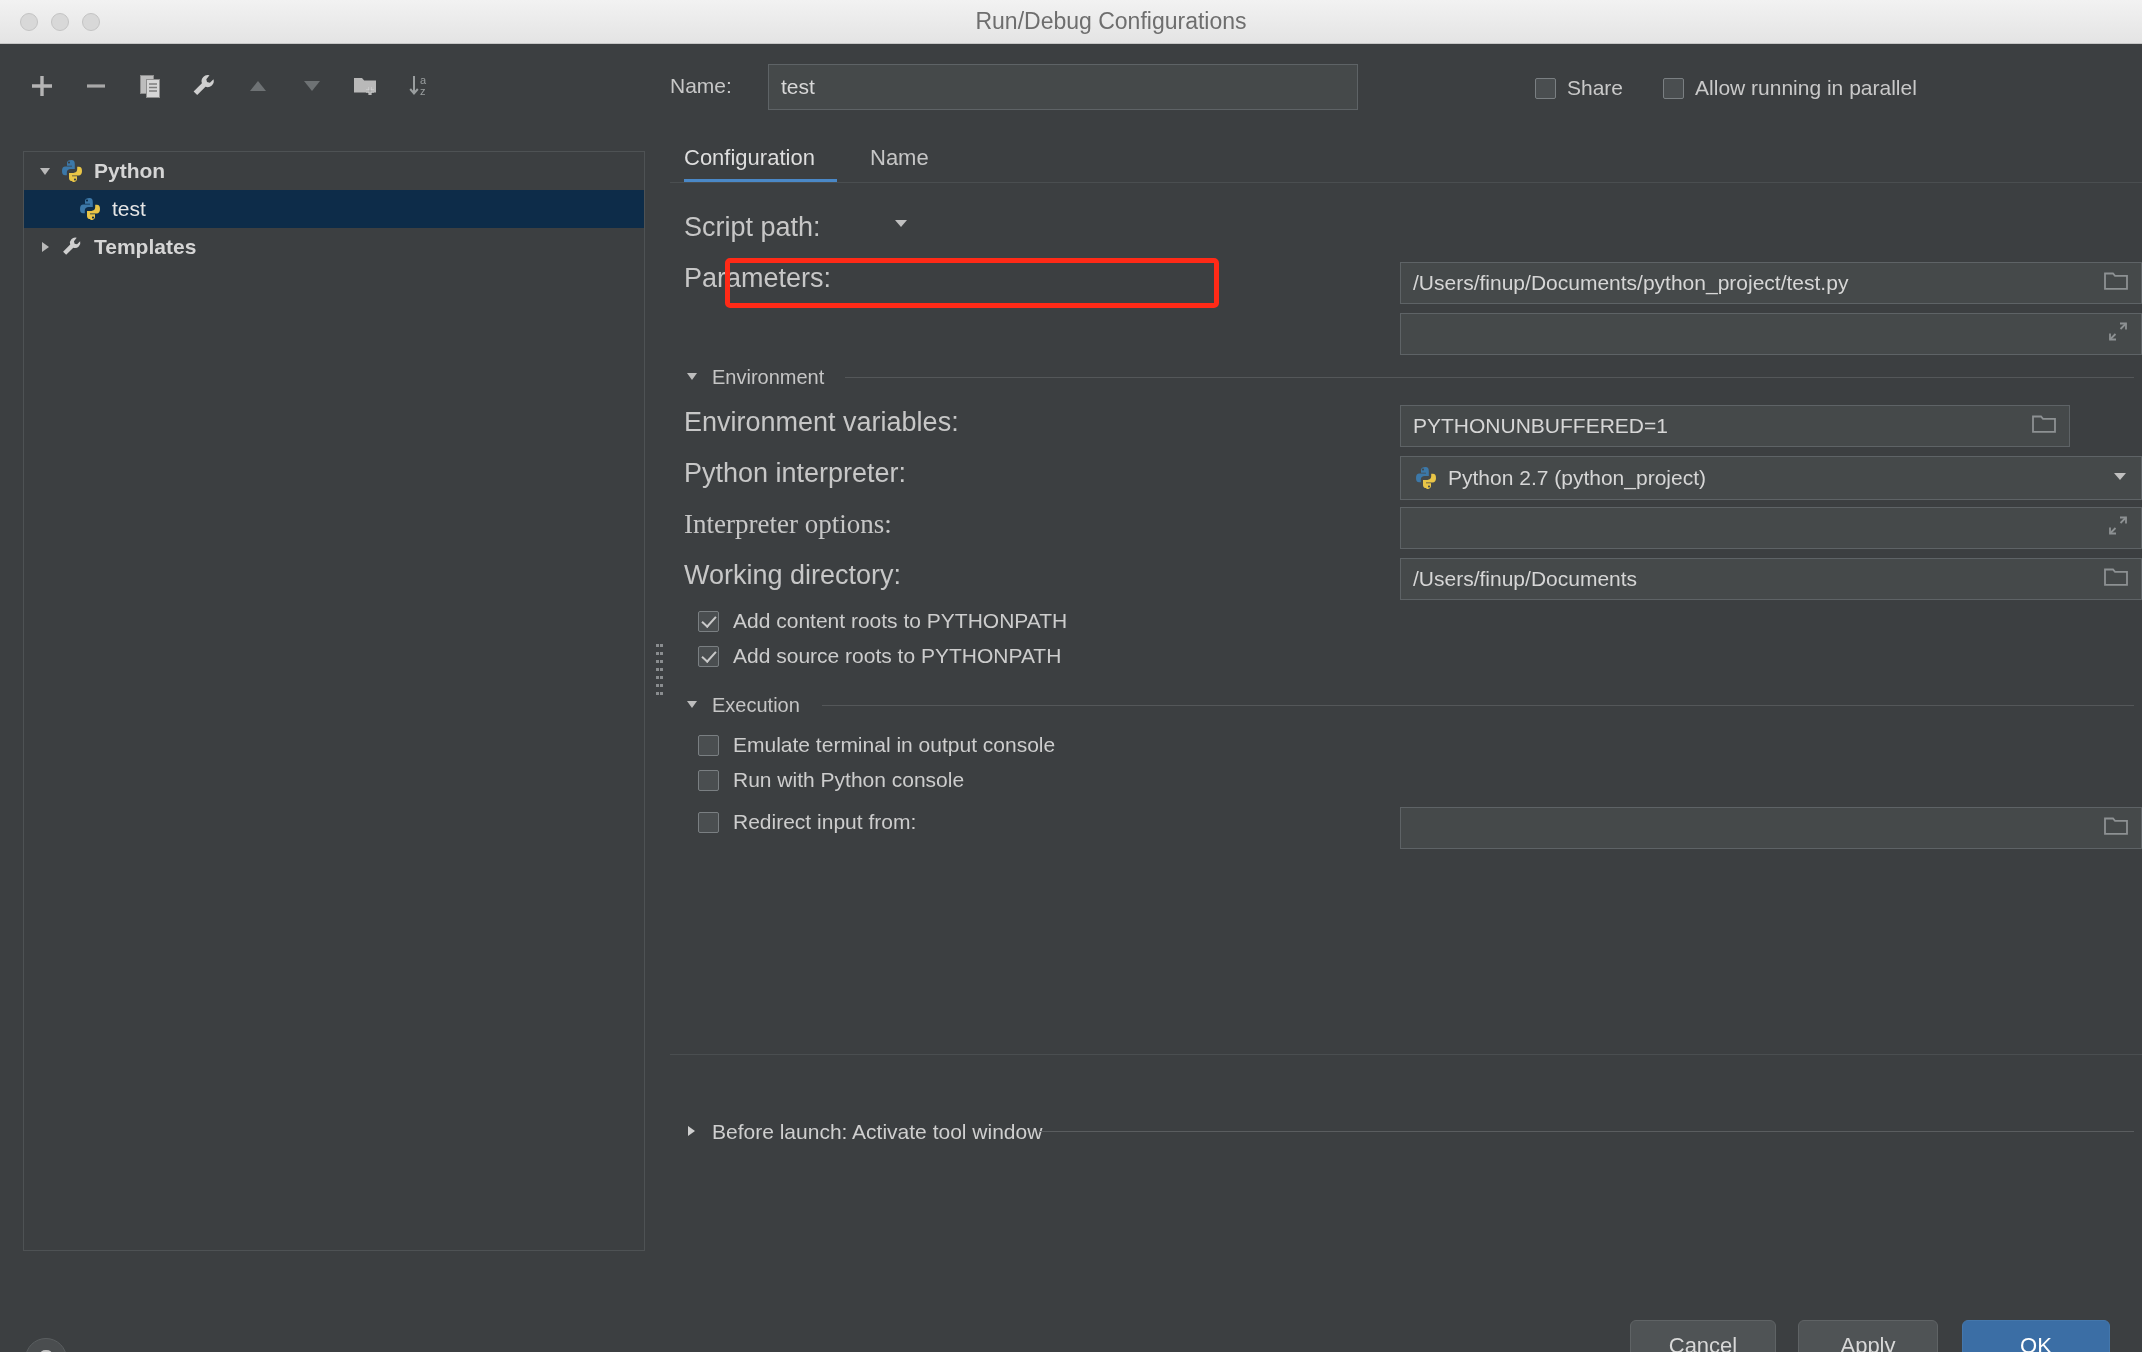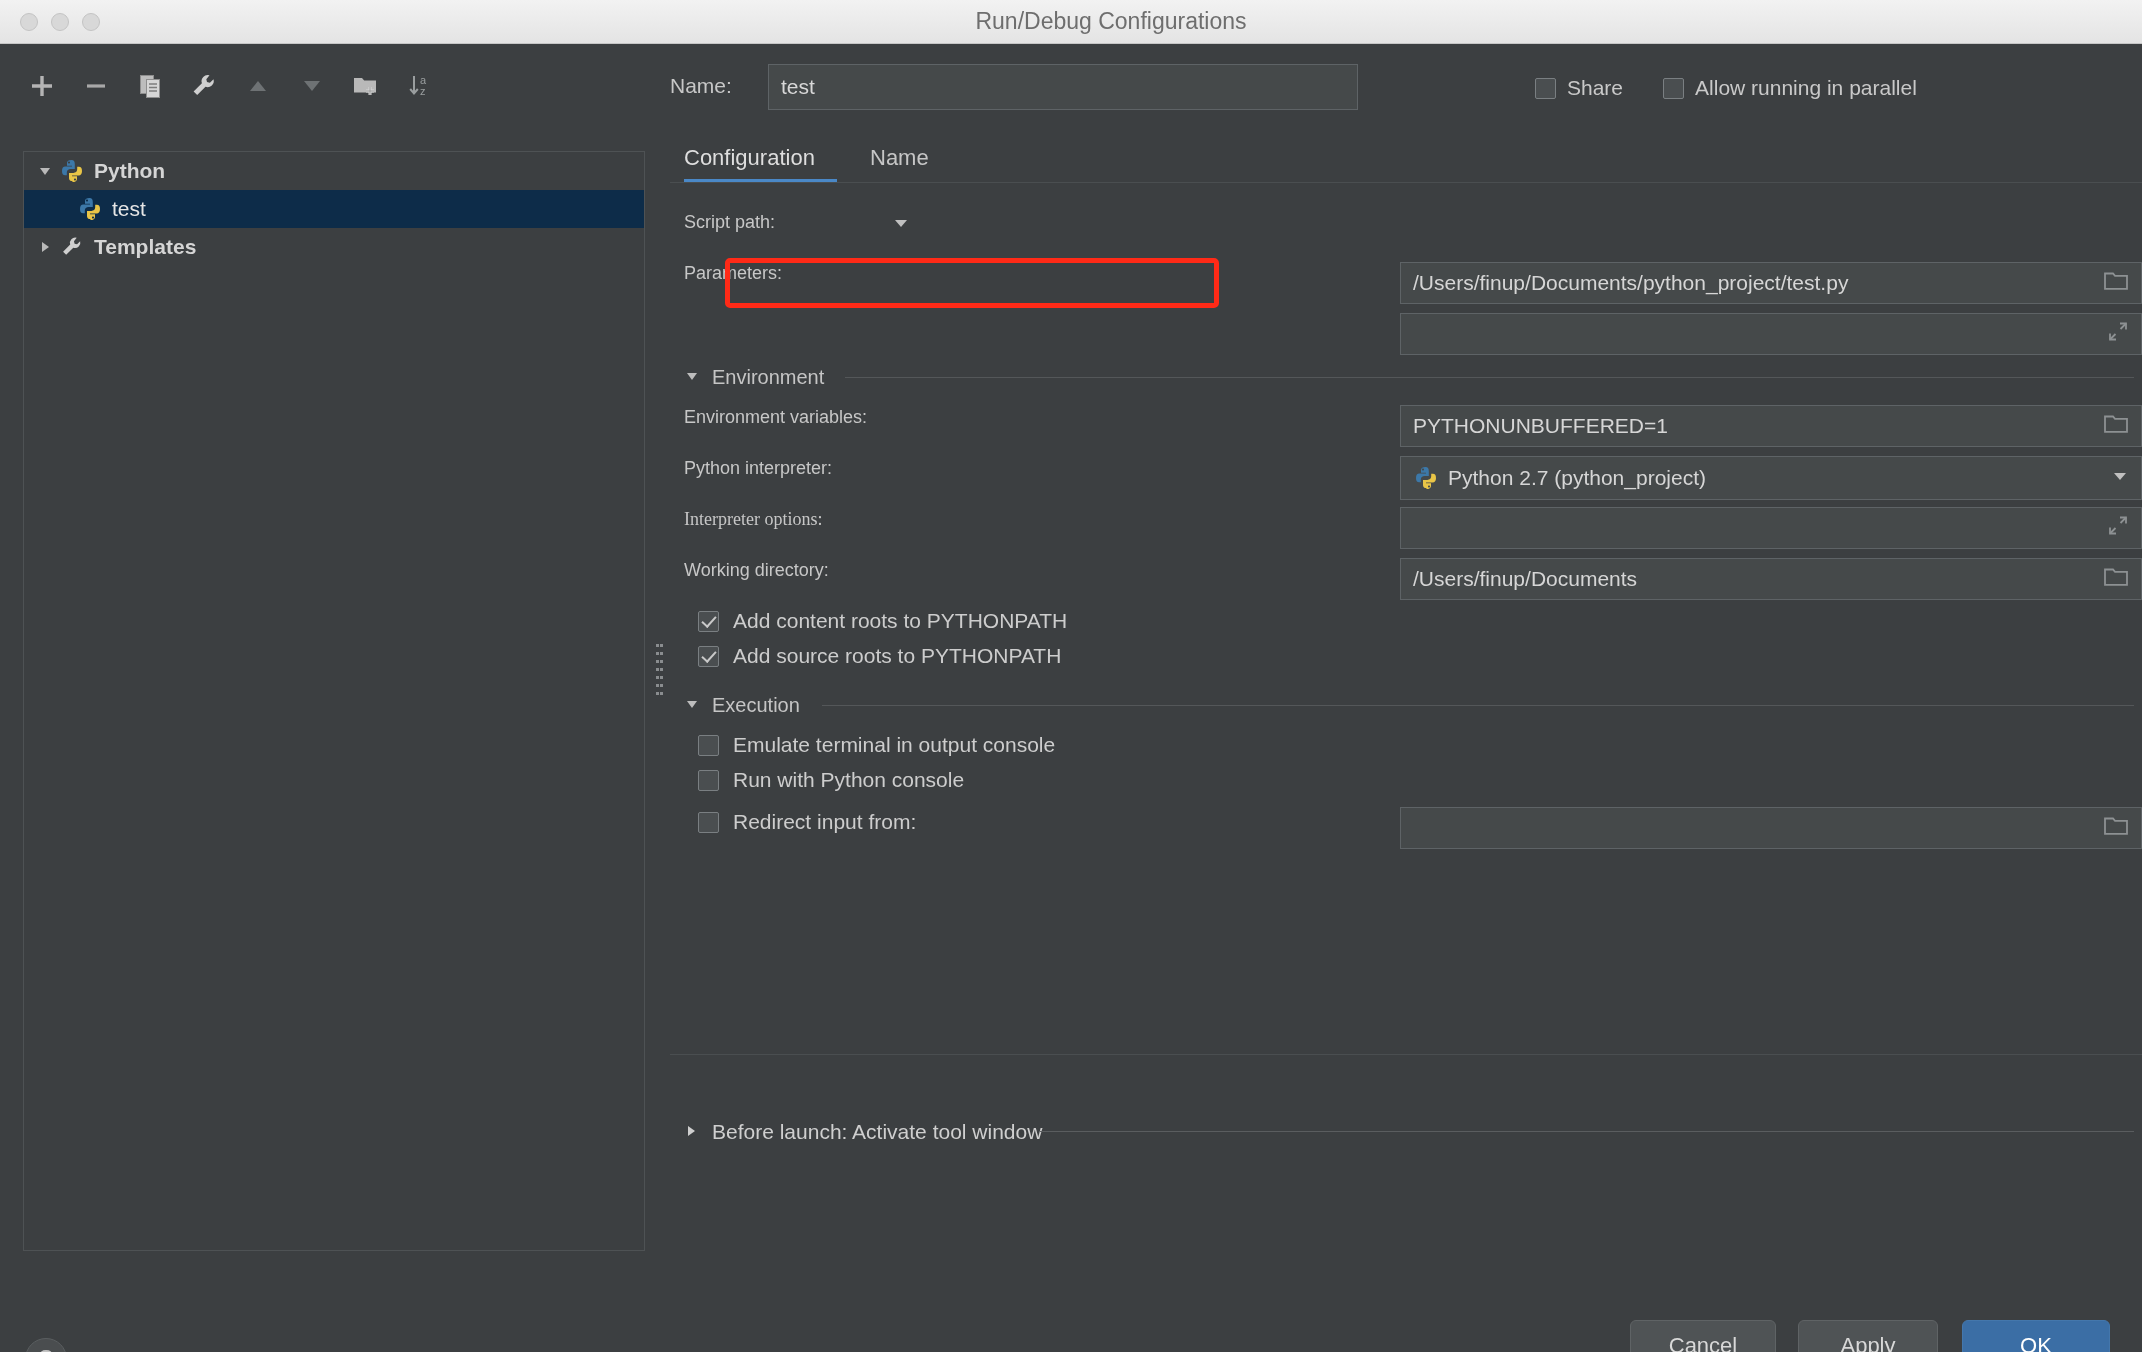--- a/index.html
+++ b/index.html
@@ -238,21 +238,21 @@
     width: 1472px;
     height: 1px;
     background: #4a4e50;
   }
 
   
   #form { position: absolute; left: 0; top: 0; width: 1472px; height: 1308px; }
   .rlabel {
     position: absolute;
     left: 14px;
-    font-size: 18px;
+    font-size: 27px;
     color: #c7c7c7;
     white-space: nowrap;
   }
   .tfield {
     position: absolute;
     background: #45494a;
     border: 1px solid #5e6366;
     box-sizing: border-box;
     color: #d6d6d6;
     font-size: 21px;
@@ -557,21 +557,21 @@
         <span>
           <svg width="16" height="16" viewBox="0 0 16 16">
               <path d="M3 5 L13 5 L8 12 Z" fill="#bdbdbd"></path>
             </svg>
         </span>
         <span>Environment</span>
       </div>
       <div class="sec-line" style="left:175px;top:333px;width:1289px;"></div>
 
       <div class="rlabel" style="top:363px;">Environment variables:</div>
-      <div class="tfield" style="left:730px;top:361px;width:742px;height:42px;">
+      <div class="tfield" style="left:730px;top:361px;width:670px;height:42px;">
         <span>PYTHONUNBUFFERED=1</span>
         <span class="field-icon">
           <svg width="26" height="22" viewBox="0 0 26 22">
             <path d="M2 4 h8 l2 2.4 h12 v13 H2 Z" fill="none" stroke="#8d9193" stroke-width="1.8"></path>
           </svg>
         </span>
       </div>
 
       <div class="rlabel" style="top:414px;">Python interpreter:</div>
       <div class="tfield" style="left:730px;top:412px;width:742px;height:44px;">

